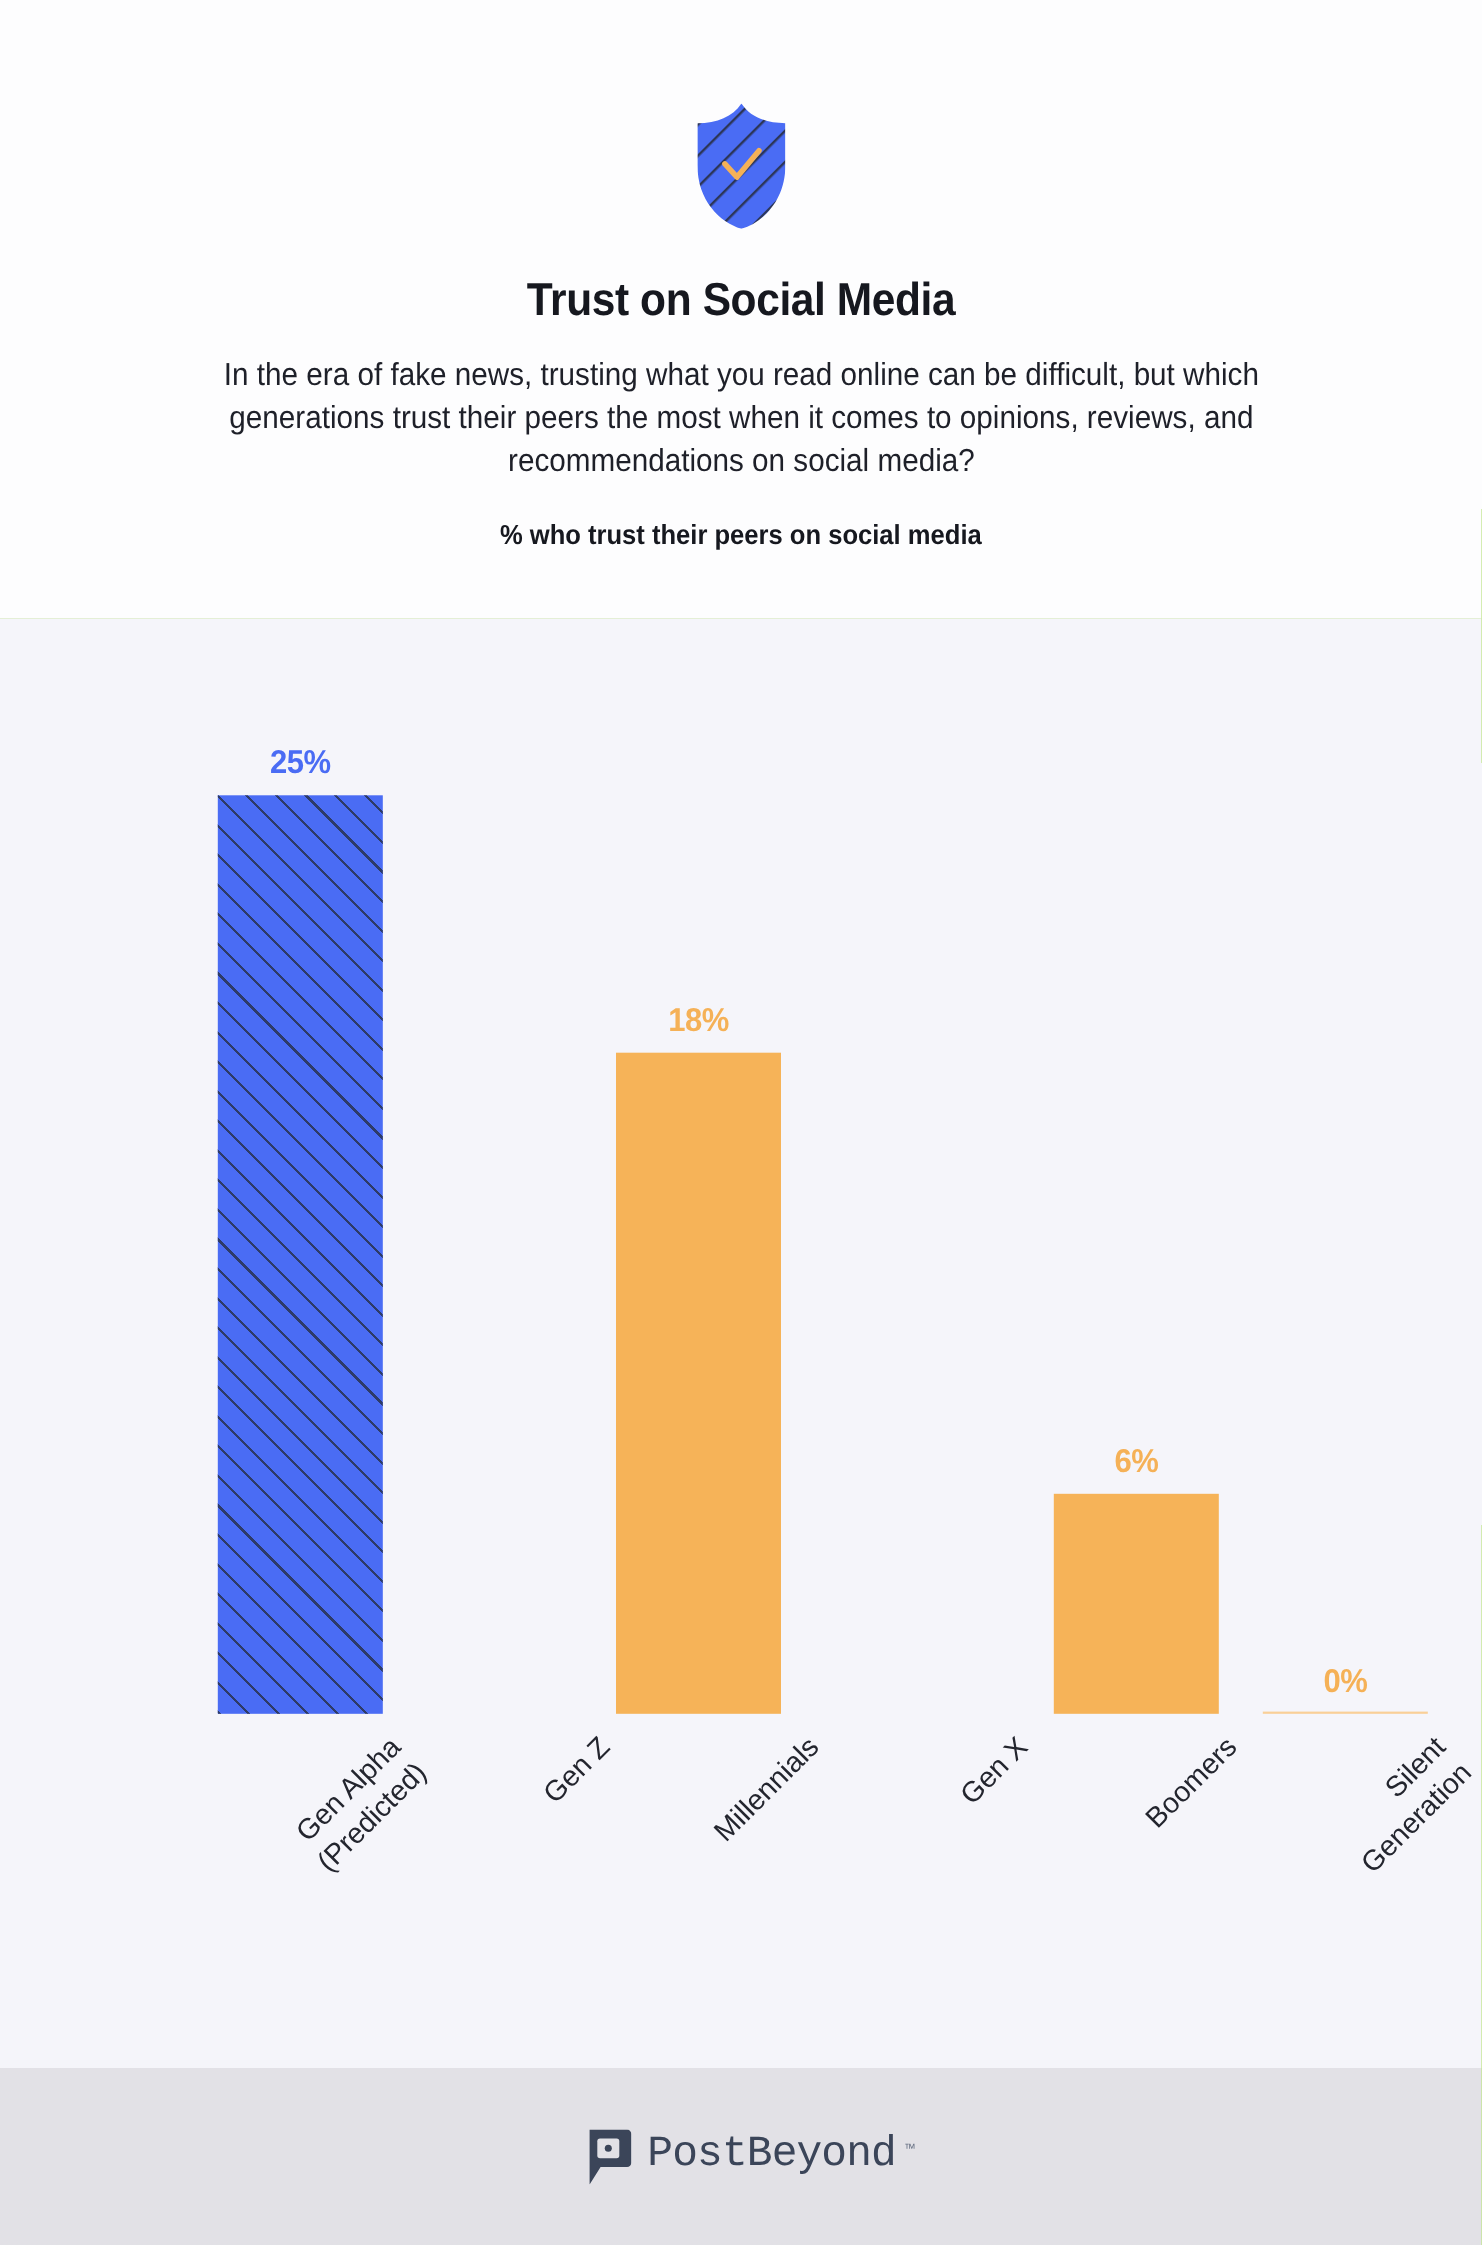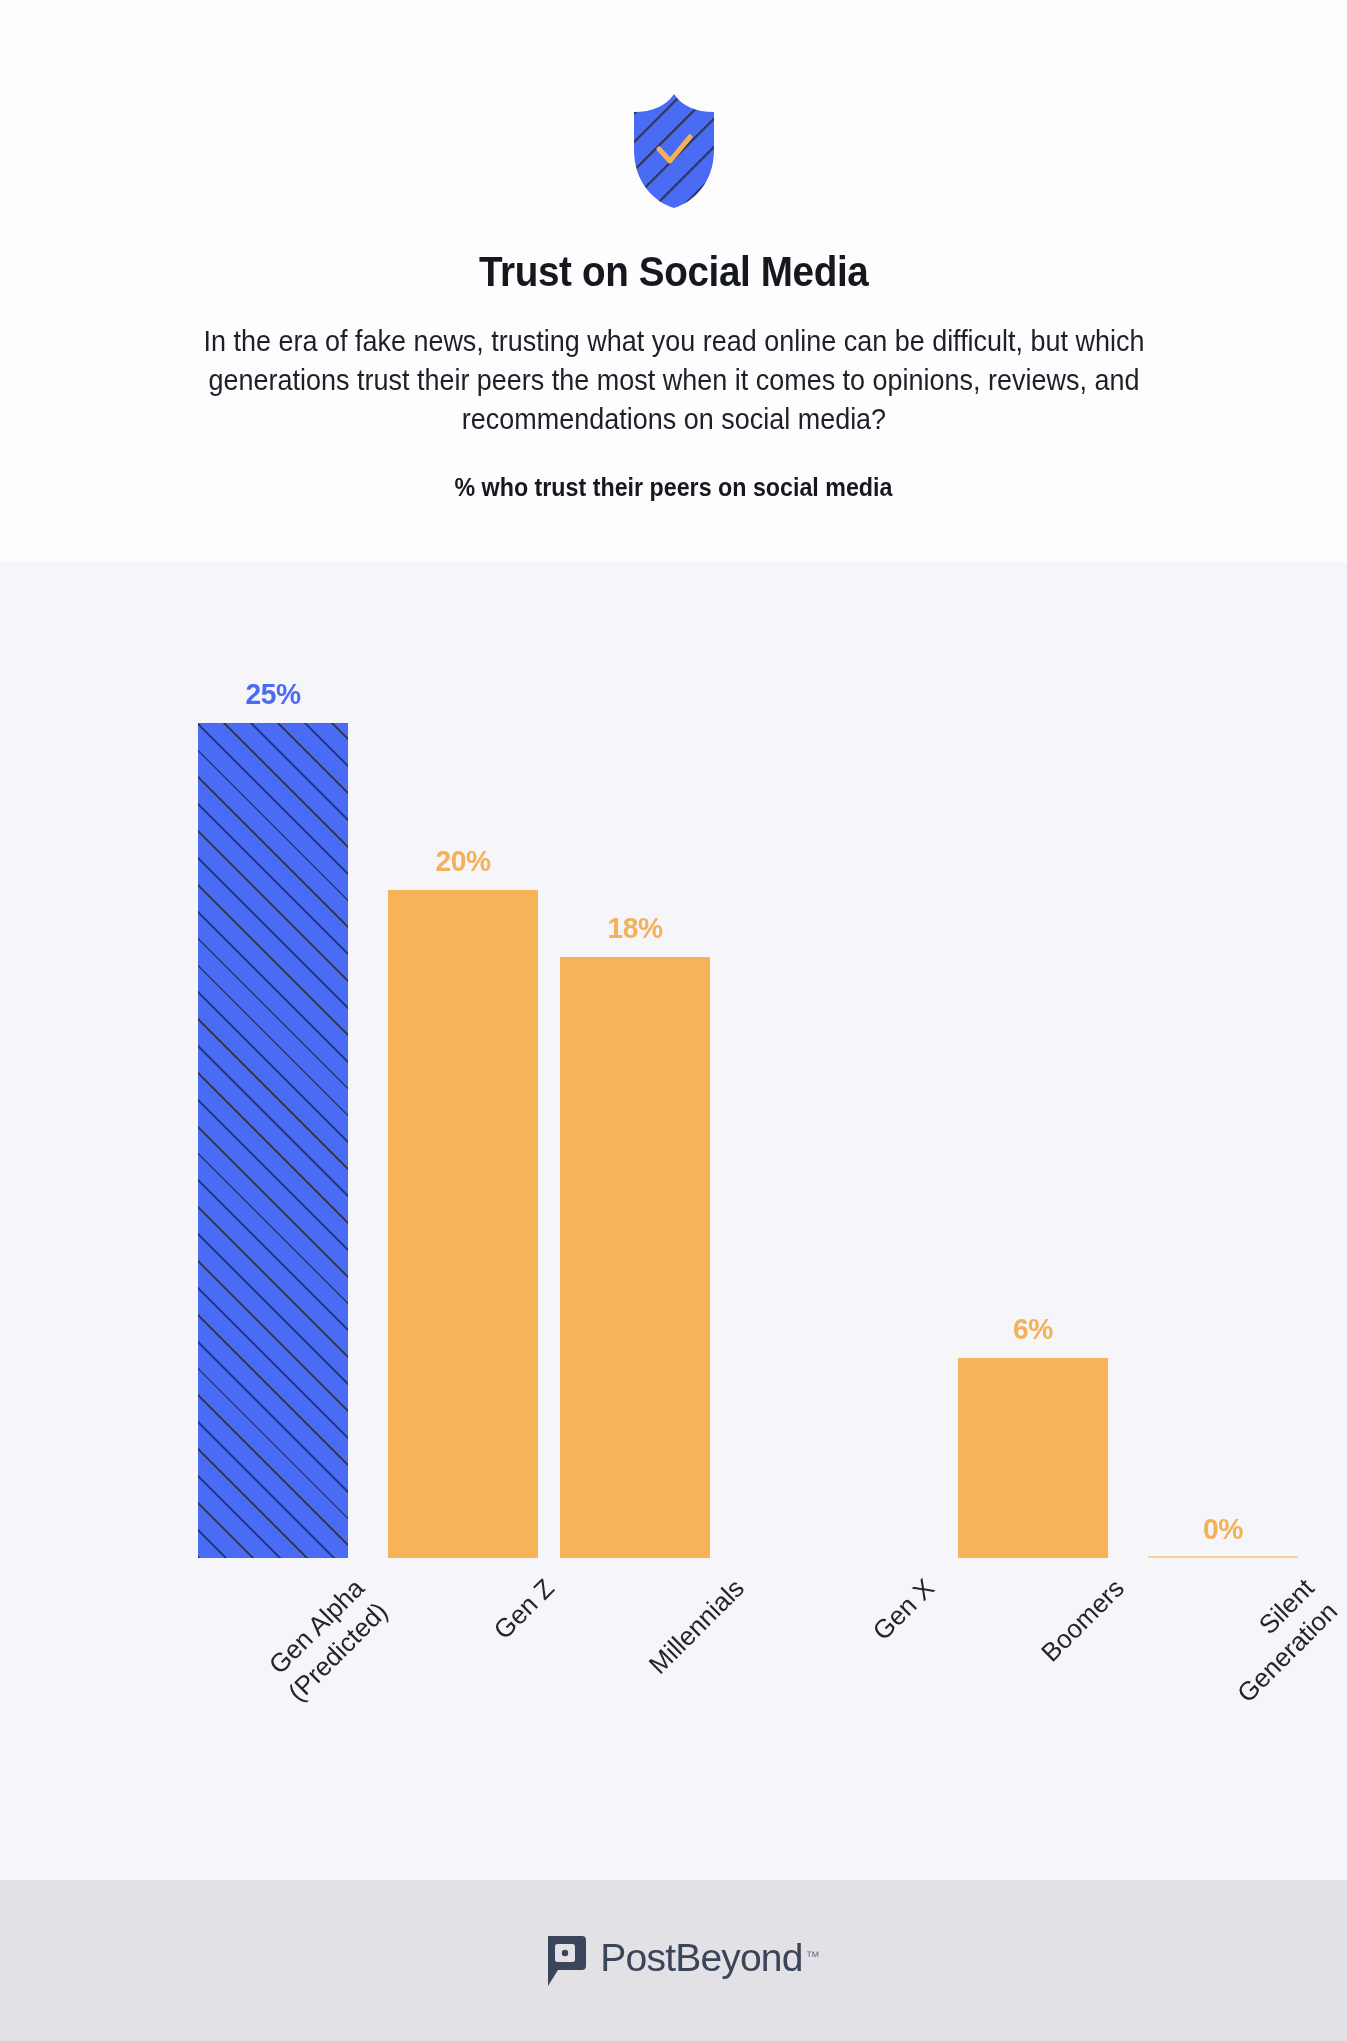--- a/index.html
+++ b/index.html
@@ -164,21 +164,21 @@
     gap: 14px;
   }
   .logo-mark { width: 42px; height: 50px; display: block; }
   .logo-text {
     position: relative;
     font-size: 39px;
     font-weight: 500;
     color: #3b4559;
     letter-spacing: -0.8px;
     line-height: 44px;
-    font-family: Liberation Sans, sans-serif;
+    font-family: Liberation Mono, monospace;
   }
   .logo-tm {
     position: absolute;
     top: -2px; right: -16px;
     font-size: 14px;
     color: #6b7487;
   }
 </style>
 </head>
 <body>
@@ -213,24 +213,20 @@
   </div>
 
   <div class="chart-panel">
     <div class="plot" id="plot">
         <div class="bar-slot" style="left: 150px;">
           <div class="bar blue" style="height: 835px;"></div>
           <div class="value-label blue" style="bottom: 847px;">25%</div>
         </div>
         <div class="cat-label" style="left: 150px;">Gen Alpha
 (Predicted)</div>
-        <div class="bar-slot" style="left: 340px;">
-          <div class="bar orange" style="height: 668px;"></div>
-          <div class="value-label orange" style="bottom: 680px;">20%</div>
-        </div>
         <div class="cat-label" style="left: 340px;">Gen Z</div>
         <div class="bar-slot" style="left: 512px;">
           <div class="bar orange" style="height: 601px;"></div>
           <div class="value-label orange" style="bottom: 613px;">18%</div>
         </div>
         <div class="cat-label" style="left: 530px;">Millennials</div>
         <div class="cat-label" style="left: 720px;">Gen X</div>
         <div class="bar-slot" style="left: 910px;">
           <div class="bar orange" style="height: 200px;"></div>
           <div class="value-label orange" style="bottom: 212px;">6%</div>

